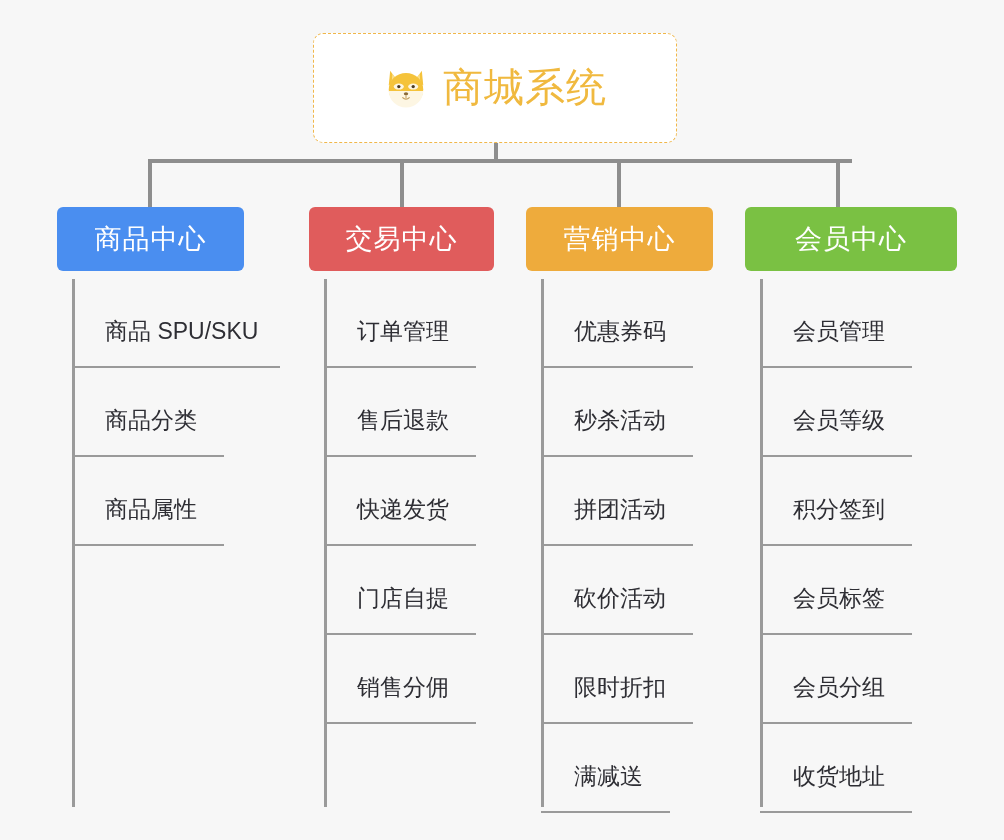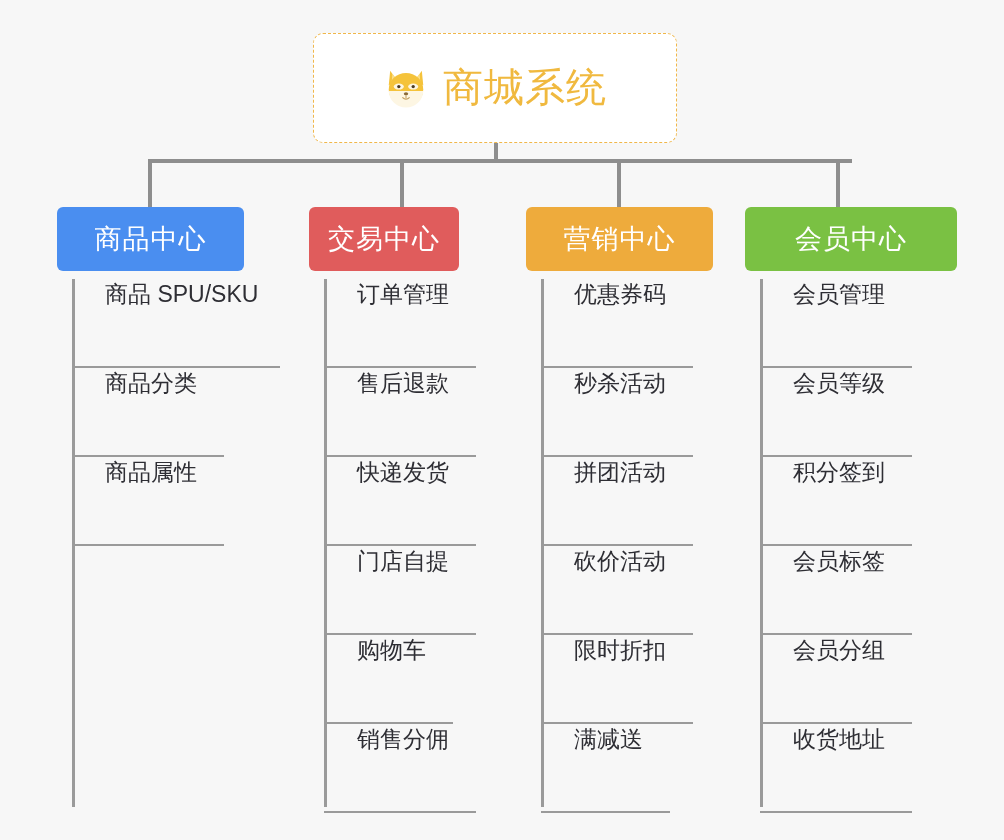--- a/index.html
+++ b/index.html
@@ -79,21 +79,21 @@
     border-radius: 6px;
     display: flex;
     align-items: center;
     justify-content: center;
     color: #ffffff;
     font-size: 27px;
     letter-spacing: 1px;
     white-space: nowrap;
   }
   .col-1 .cat-header { width: 187px; }
-  .col-2 .cat-header { width: 150px; }
+  .col-2 .cat-header { width: 185px; }
   .col-3 .cat-header { width: 187px; }
   .col-4 .cat-header { width: 212px; }
 
   
   .spine {
     position: absolute;
     left: 15px;
     top: 72px;
     width: 3px;
     background: #9a9a9a;
@@ -106,22 +106,23 @@
   .leaf-list {
     position: absolute;
     left: 15px;
     top: 72px;
     width: 230px;
   }
   .leaf-item {
     position: relative;
     height: 89px;
     display: flex;
+    align-items: flex-end;
     padding-left: 33px;
-    padding-bottom: 10px;
+    padding-bottom: 22px;
   }
   .leaf-label {
     font-size: 23px;
     color: #2e2e34;
     white-space: nowrap;
     line-height: 30px;
   }
   .leaf-rule {
     position: absolute;
     left: 0;
@@ -198,24 +199,20 @@
       </div>
       <div class="leaf-item">
         <span class="leaf-label">快递发货</span>
         <span class="leaf-rule" style="width: 152px;"></span>
       </div>
       <div class="leaf-item">
         <span class="leaf-label">门店自提</span>
         <span class="leaf-rule" style="width: 152px;"></span>
       </div>
       <div class="leaf-item">
-        <span class="leaf-label">购物车</span>
-        <span class="leaf-rule" style="width: 129px;"></span>
-      </div>
-      <div class="leaf-item">
         <span class="leaf-label">销售分佣</span>
         <span class="leaf-rule" style="width: 152px;"></span>
       </div>
     </div>
   </div>
 
   <div class="column col-3">
     <div class="cat-header" style="background: rgb(238, 171, 60);">
       <span>营销中心</span>
     </div>

